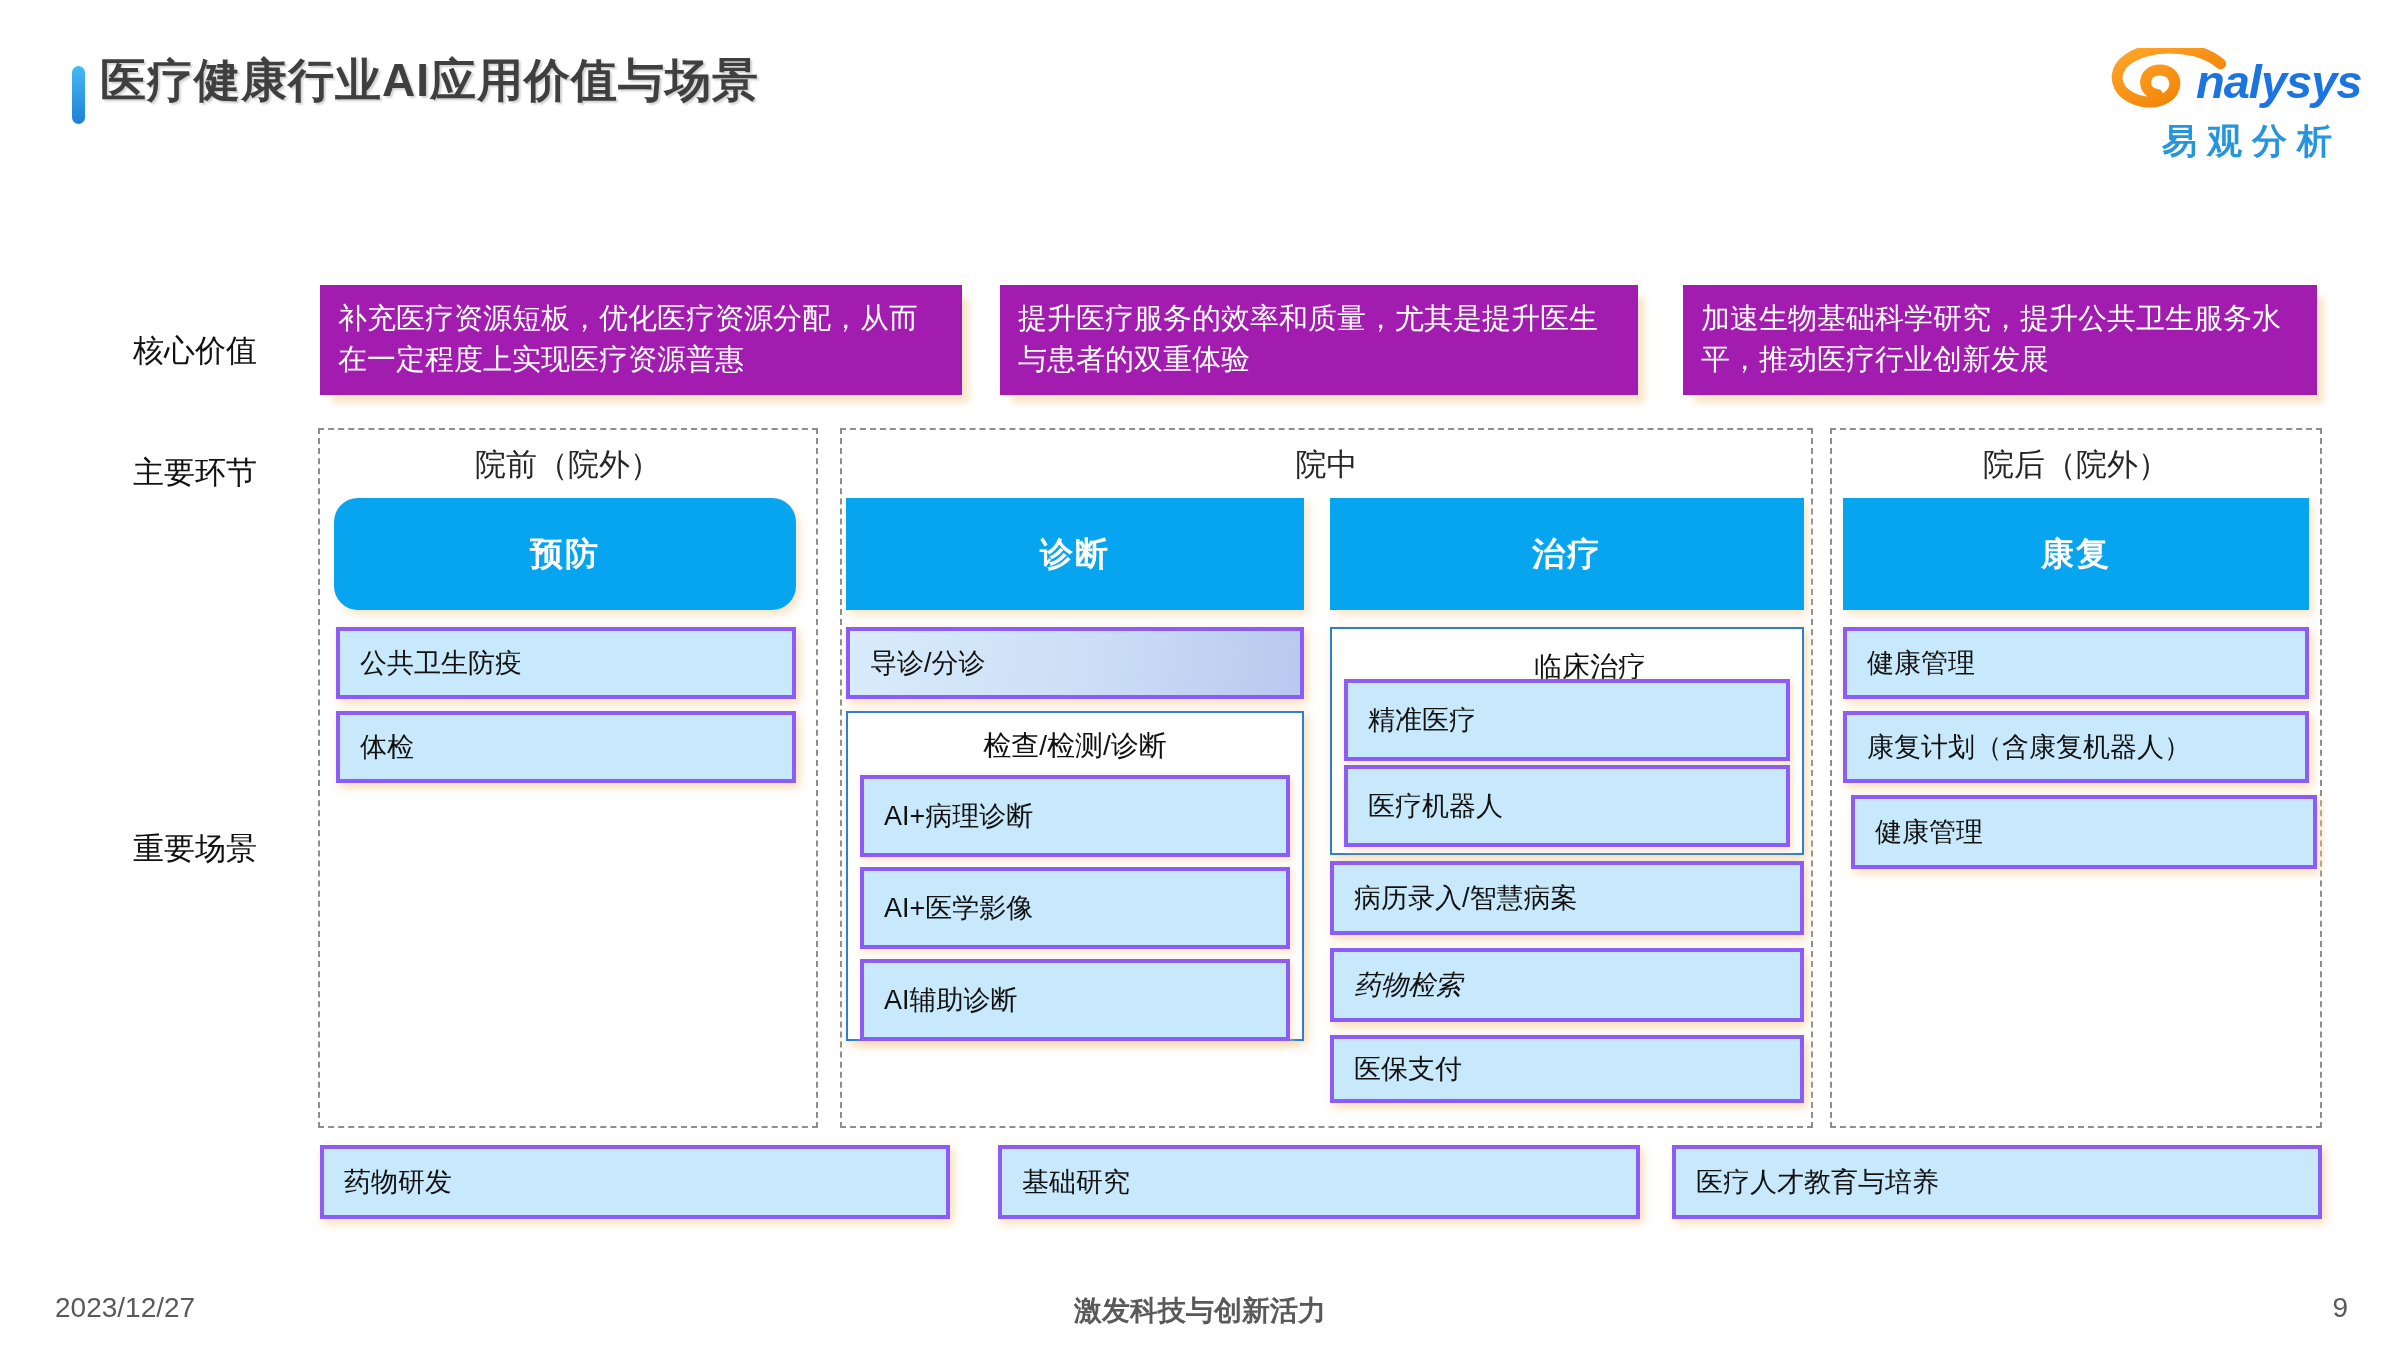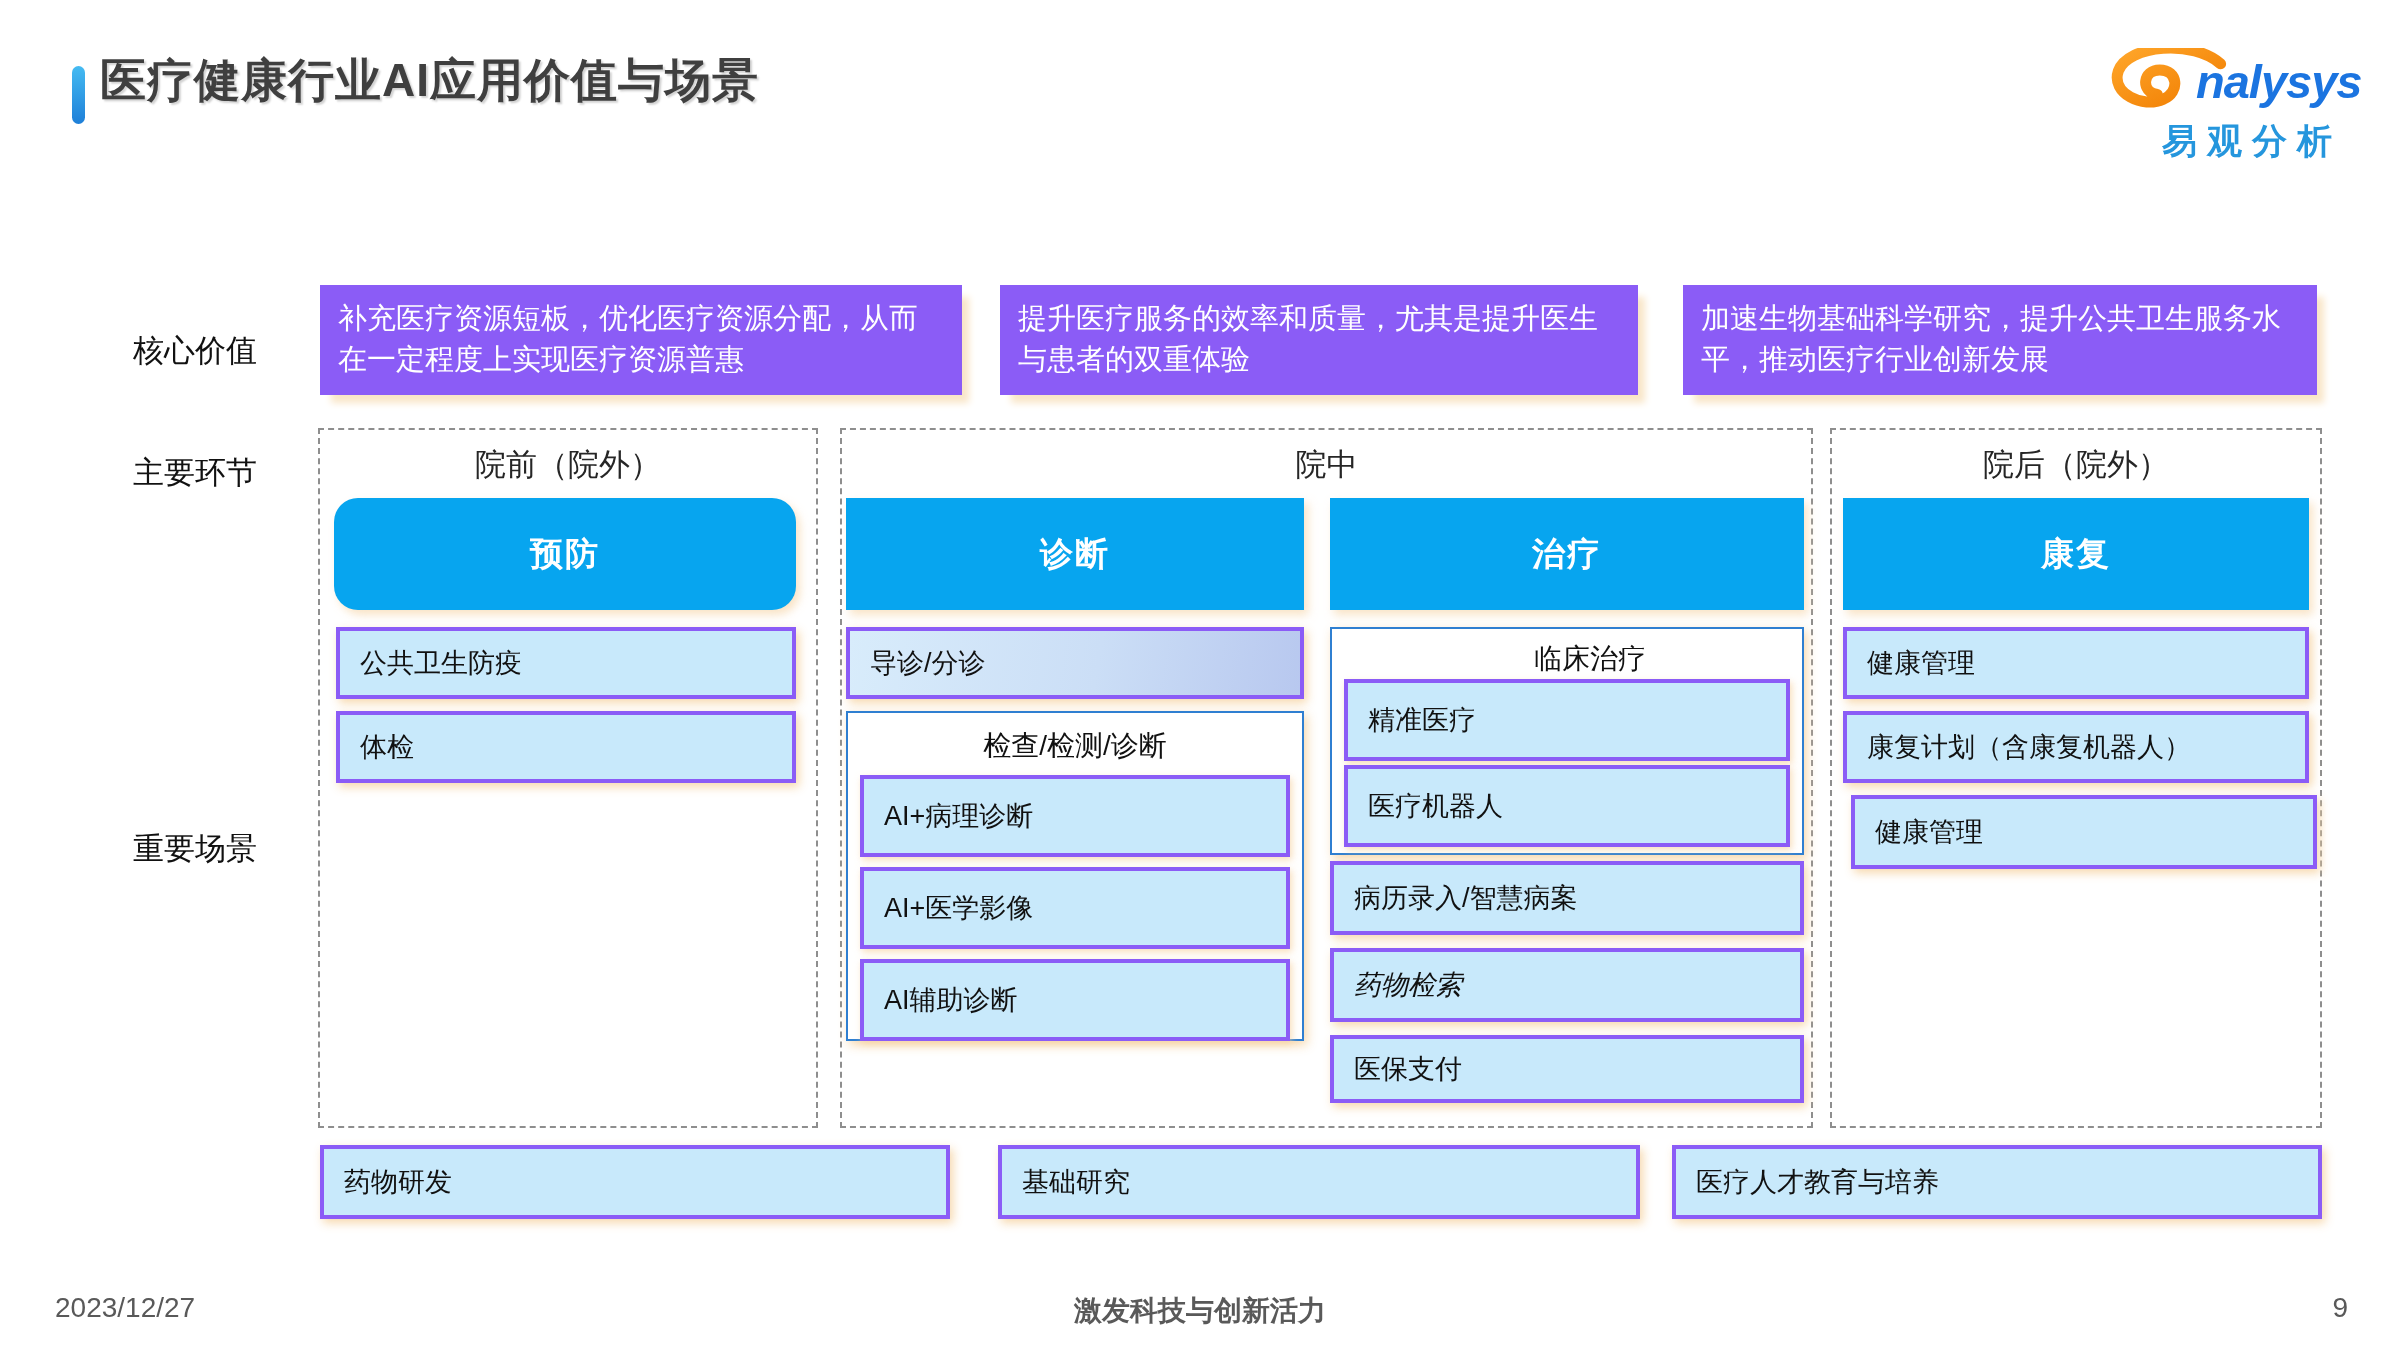--- a/index.html
+++ b/index.html
@@ -31,21 +31,21 @@
   }
 
   
   .row-label{
     left:100px;width:190px;text-align:center;font-size:31px;color:#111111;
     white-space:nowrap;
   }
 
   
   .core-box{
-    top:285px;height:110px;background:#8b5cf6;color:#ffffff;
+    top:285px;height:110px;background:#a21caf;color:#ffffff;
     font-size:29px;line-height:1.42;padding:13px 18px;
     box-shadow:9px 10px 7px -2px #F9E6C8;
   }
 
   
   .stage-box{top:428px;height:700px;border:2px dashed #8E8E8E;background:transparent;}
   .stage-name{top:444px;text-align:center;font-size:31px;color:#262626;white-space:nowrap;}
 
   
   .phase-bar{
@@ -127,21 +127,21 @@
 
   <div class="abs sc sc-grad" style="left:846px;top:627px;width:458px;height:72px;">导诊/分诊</div>
   <div class="abs group-box" style="left:846px;top:711px;width:458px;height:330px;">
     <div class="group-title" style="top:14px;">检查/检测/诊断</div>
     <div class="sc" style="top:62px;height:74px;">AI+病理诊断</div>
     <div class="sc" style="top:154px;height:74px;">AI+医学影像</div>
     <div class="sc" style="top:246px;height:74px;">AI辅助诊断</div>
   </div>
 
   <div class="abs group-box" style="left:1330px;top:627px;width:474px;height:228px;">
-    <div class="group-title" style="top:11px;padding-left:46px;">临床治疗</div>
+    <div class="group-title" style="top:19px;padding-left:46px;">临床治疗</div>
     <div class="sc" style="top:50px;height:74px;">精准医疗</div>
     <div class="sc" style="top:136px;height:74px;">医疗机器人</div>
   </div>
   <div class="abs sc" style="left:1330px;top:861px;width:474px;height:74px;">病历录入/智慧病案</div>
   <div class="abs sc" style="left:1330px;top:948px;width:474px;height:74px;font-style:italic;">药物检索</div>
   <div class="abs sc" style="left:1330px;top:1035px;width:474px;height:68px;">医保支付</div>
 
   <div class="abs sc" style="left:1843px;top:627px;width:466px;height:72px;">健康管理</div>
   <div class="abs sc" style="left:1843px;top:711px;width:466px;height:72px;">康复计划（含康复机器人）</div>
   <div class="abs sc" style="left:1843px;top:795px;width:466px;height:74px;margin-left:8px;">健康管理</div>

